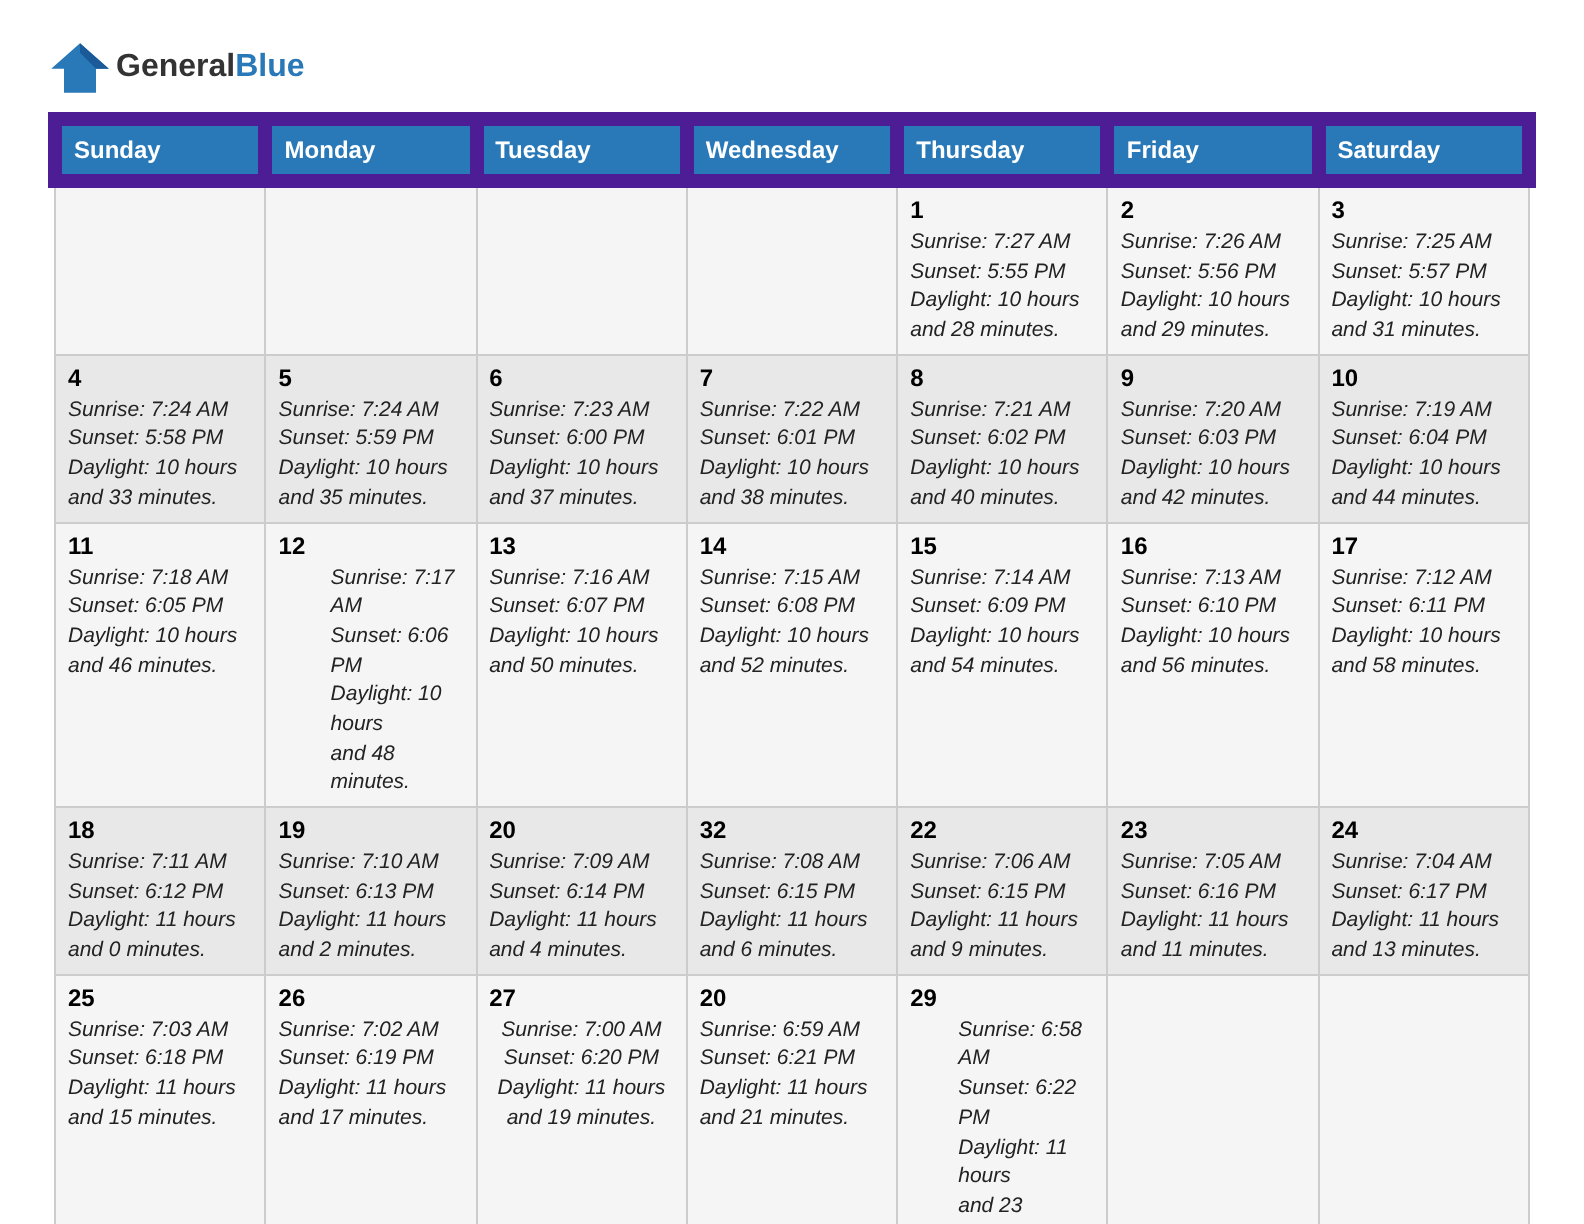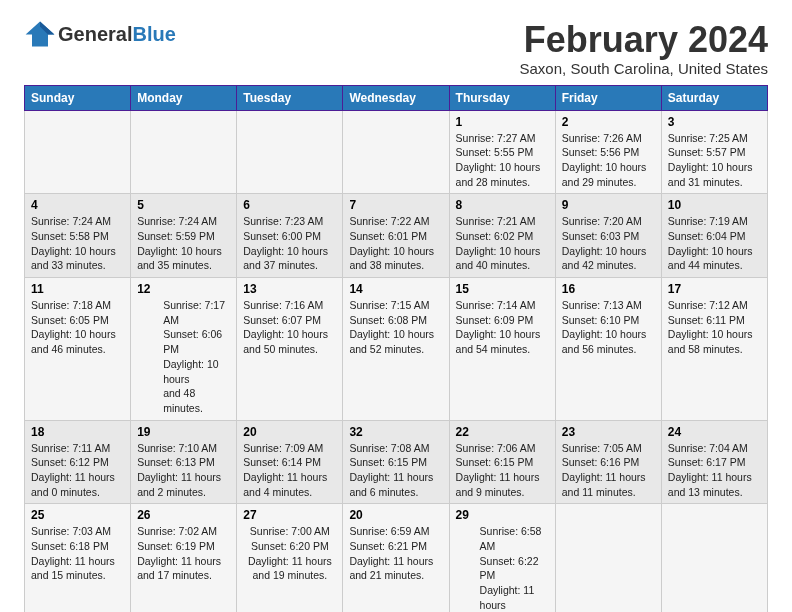--- a/index.html
+++ b/index.html
@@ -44,21 +44,21 @@
       border-collapse: collapse;
       font-size: 11px;
     }
     thead tr th {
       background-color: #2979b8;
       color: #fff;
       padding: 5px 6px;
       text-align: left;
       font-size: 12px;
       font-weight: bold;
-      border: 1px solid #4c1d95;
+      border: 7px solid #4c1d95;
     }
     tbody tr td {
       border: 1px solid #ccc;
       padding: 4px 6px;
       vertical-align: top;
       width: calc(100% / 7);
       min-height: 80px;
     }
     tbody tr:nth-child(odd) td {
       background-color: #f5f5f5;
@@ -69,38 +69,35 @@
     .day-number {
       font-weight: bold;
       font-size: 12px;
       display: block;
       margin-bottom: 2px;
     }
     .day-info {
       font-size: 10.5px;
       line-height: 1.4;
       color: #222;
+      font-style: italic;
     }
   </style>
 </head>
 <body>
 
 <div class="header-section">
   <div class="logo">
     <svg class="logo-icon" viewBox="0 0 40 35" xmlns="http://www.w3.org/2000/svg">
       <polygon points="20,2 38,18 30,18 30,33 10,33 10,18 2,18" fill="#2979b8"></polygon>
       <polygon points="20,2 38,18 30,18 20,8" fill="#1a5a99"></polygon>
     </svg>
     <div>
-      <div style="font-size:20px;font-weight:bold;color:#333;">General<span style="color:#2979b8;">Blue</span></div>
+      <div style="font-size:16px;font-weight:bold;color:#333;">General<span style="color:#2979b8;">Blue</span></div>
     </div>
-  </div>
-  <div class="title-section">
-    <div class="main-title">February 2024</div>
-    <div class="subtitle">Saxon, South Carolina, United States</div>
   </div>
 </div>
 
 <table>
   <thead>
     <tr>
     <th>Sunday</th>
         <th>Monday</th>
         <th>Tuesday</th>
         <th>Wednesday</th>

